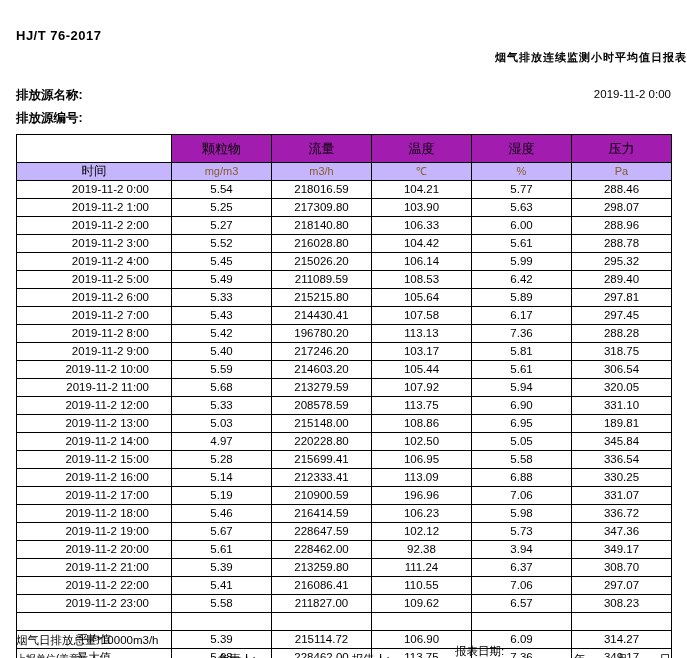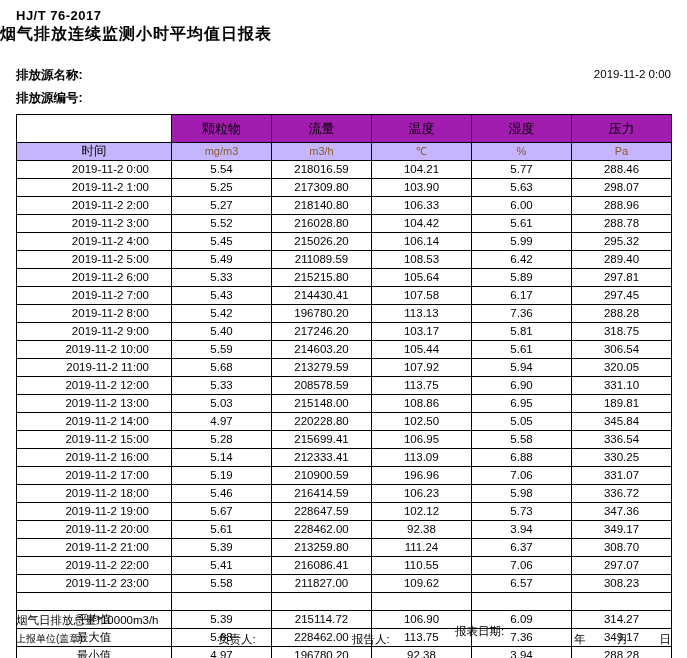--- a/index.html
+++ b/index.html
@@ -14,36 +14,37 @@
     color: #000000;
     position: relative;
     overflow: hidden;
   }
   .page {
     position: relative;
     width: 687px;
     height: 591px;
     box-sizing: border-box;
     padding: 6px;
+    margin-top: 20px;
   }
   .std-code {
     position: absolute;
     left: 16px;
     top: 8px;
     font-size: 13px;
     font-weight: bold;
     letter-spacing: 0.5px;
   }
   .title {
     position: absolute;
     left: 0;
-    top: 24px;
+    top: 30px;
     width: 687px;
-    text-align: left;
-    font-size: 16px;
+    text-align: right;
+    font-size: 11px;
     font-weight: bold;
     letter-spacing: 1px;
   }
   .src-name {
     position: absolute;
     left: 16px;
     top: 67px;
     font-size: 12.5px;
     font-weight: bold;
   }

